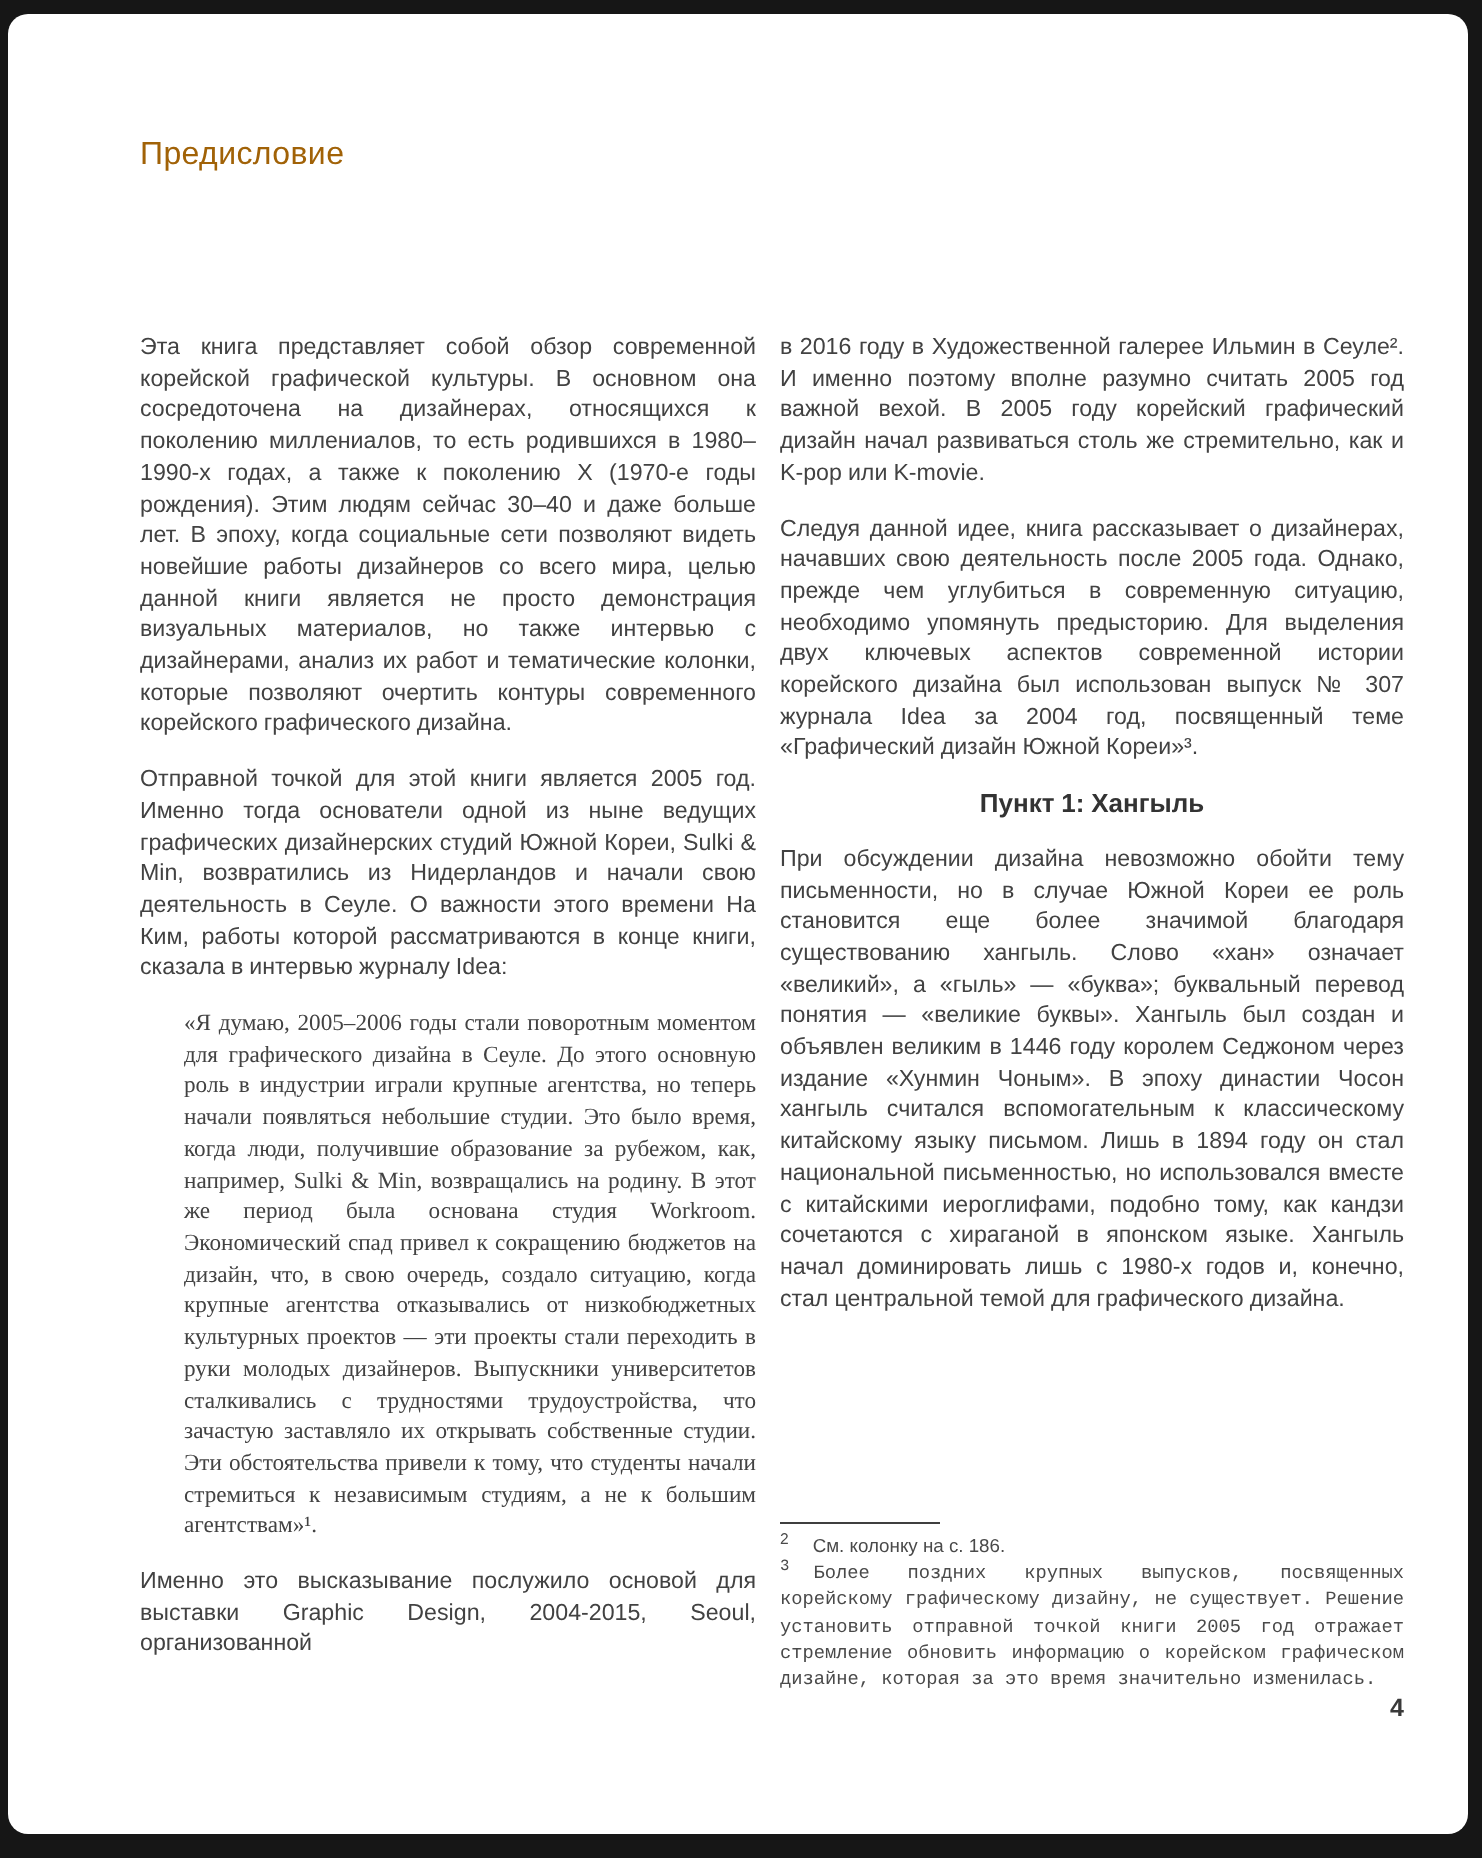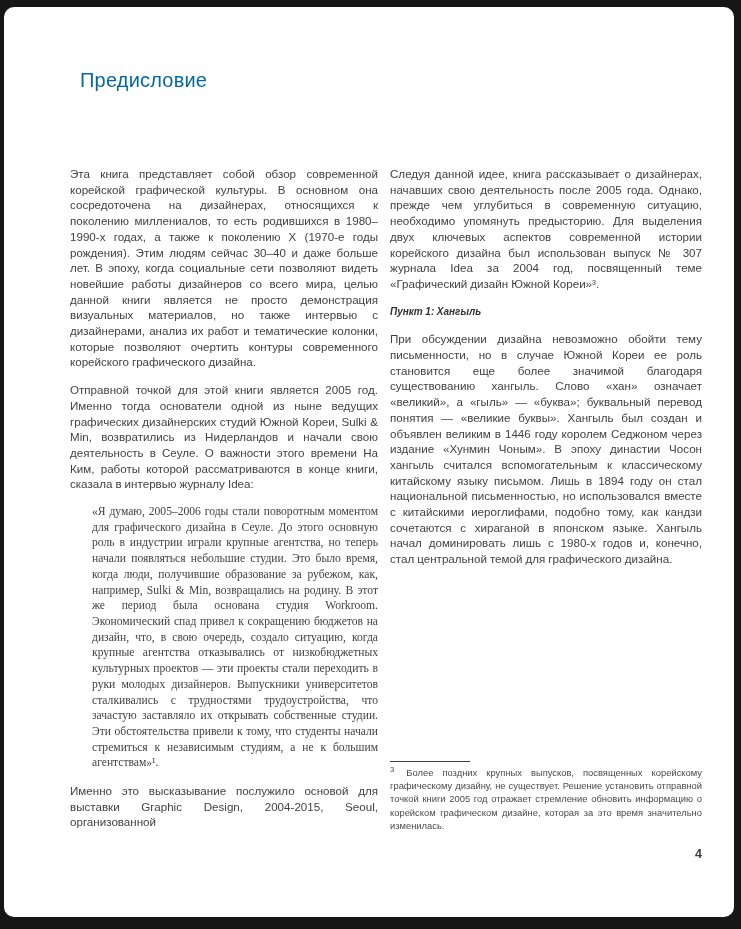--- a/index.html
+++ b/index.html
@@ -15,27 +15,27 @@
     position: absolute;
     left: 4px;
     top: 7px;
     width: 730px;
     height: 910px;
     background: #ffffff;
     border-radius: 10px;
   }
   .page-title {
     position: absolute;
-    left: 76px;
+    left: 66px;
     top: 62px;
     margin: 0;
-    font-size: 20px;
+    font-size: 16px;
     font-weight: 400;
     letter-spacing: 0.2px;
-    color: #0369a1;
+    color: #a16207;
   }
   .col {
     position: absolute;
     top: 159px;
     width: 308px;
     font-size: 11.6px;
     line-height: 15.7px;
     color: #424242;
     text-align: justify;
     hyphens: auto;
@@ -47,24 +47,24 @@
   .col p { margin: 0 0 12px 0; }
   .quote {
     margin-left: 22px !important;
     font-family: Liberation Serif, serif;
   }
   .indented {
     margin-left: 22px !important;
   }
   .section-heading {
     margin: 8px 0 12px 0;
-    font-size: 10px;
+    font-size: 13px;
     font-weight: 700;
+    text-align: center;
     color: #333333;
-    font-style: italic;
   }
   .footnotes {
     position: absolute;
     font-size: 9.4px;
     line-height: 13.2px;
     color: #4a4a4a;
     text-align: justify;
   }
   .footnotes-left { left: 66px; top: 812px; width: 308px; }
   .footnotes-right { left: 386px; top: 754px; width: 312px; }
@@ -100,26 +100,28 @@
   <h1 class="page-title">Предисловие</h1>
 
   <div class="col col-left">
     <p>Эта книга представляет собой обзор современной корейской графической культуры. В основном она сосредоточена на дизайнерах, относящихся к поколению миллениалов, то есть родившихся в 1980–1990-х годах, а также к поколению X (1970-е годы рождения). Этим людям сейчас 30–40 и даже больше лет. В эпоху, когда социальные сети позволяют видеть новейшие работы дизайнеров со всего мира, целью данной книги является не просто демонстрация визуальных материалов, но также интервью с дизайнерами, анализ их работ и тематические колонки, которые позволяют очертить контуры современного корейского графического дизайна.</p>
     <p>Отправной точкой для этой книги является 2005 год. Именно тогда основатели одной из ныне ведущих графических дизайнерских студий Южной Кореи, Sulki &amp; Min, возвратились из Нидерландов и начали свою деятельность в Сеуле. О важности этого времени На Ким, работы которой рассматриваются в конце книги, сказала в интервью журналу Idea:</p>
     <p class="quote">«Я думаю, 2005–2006 годы стали поворотным моментом для графического дизайна в Сеуле. До этого основную роль в индустрии играли крупные агентства, но теперь начали появляться небольшие студии. Это было время, когда люди, получившие образование за рубежом, как, например, Sulki &amp; Min, возвращались на родину. В этот же период была основана студия Workroom. Экономический спад привел к сокращению бюджетов на дизайн, что, в свою очередь, создало ситуацию, когда крупные агентства отказывались от низкобюджетных культурных проектов — эти проекты стали переходить в руки молодых дизайнеров. Выпускники университетов сталкивались с трудностями трудоустройства, что зачастую заставляло их открывать собственные студии. Эти обстоятельства привели к тому, что студенты начали стремиться к независимым студиям, а не к большим агентствам»¹.</p>
     <p>Именно это высказывание послужило основой для выставки Graphic Design, 2004-2015, Seoul, организованной</p>
   </div>
 
   <div class="col col-right">
+    <p>в 2016 году в Художественной галерее Ильмин в Сеуле². И именно поэтому вполне разумно считать 2005 год важной вехой. В 2005 году корейский графический дизайн начал развиваться столь же стремительно, как и K-pop или K-movie.</p>
     <p>Следуя данной идее, книга рассказывает о дизайнерах, начавших свою деятельность после 2005 года. Однако, прежде чем углубиться в современную ситуацию, необходимо упомянуть предысторию. Для выделения двух ключевых аспектов современной истории корейского дизайна был использован выпуск № 307 журнала Idea за 2004 год, посвященный теме «Графический дизайн Южной Кореи»³.</p>
     <h2 class="section-heading">Пункт 1: Хангыль</h2>
     <p>При обсуждении дизайна невозможно обойти тему письменности, но в случае Южной Кореи ее роль становится еще более значимой благодаря существованию хангыль. Слово «хан» означает «великий», а «гыль» — «буква»; буквальный перевод понятия — «великие буквы». Хангыль был создан и объявлен великим в 1446 году королем Седжоном через издание «Хунмин Чоным». В эпоху династии Чосон хангыль считался вспомогательным к классическому китайскому языку письмом. Лишь в 1894 году он стал национальной письменностью, но использовался вместе с китайскими иероглифами, подобно тому, как кандзи сочетаются с хираганой в японском языке. Хангыль начал доминировать лишь с 1980-х годов и, конечно, стал центральной темой для графического дизайна.</p>
   </div>
 
 
   <div class="footnotes footnotes-right">
     <div class="fn-rule"></div>
+    <p class="fn"><sup>2</sup><span>См. колонку на с. 186.</span></p>
     <p class="fn"><sup>3</sup><span>Более поздних крупных выпусков, посвященных корейскому графическому дизайну, не существует. Решение установить отправной точкой книги 2005 год отражает стремление обновить информацию о корейском графическом дизайне, которая за это время значительно изменилась.</span></p>
   </div>
 
   <div class="page-number">4</div>
 
 </div>
 
 </body></html>

